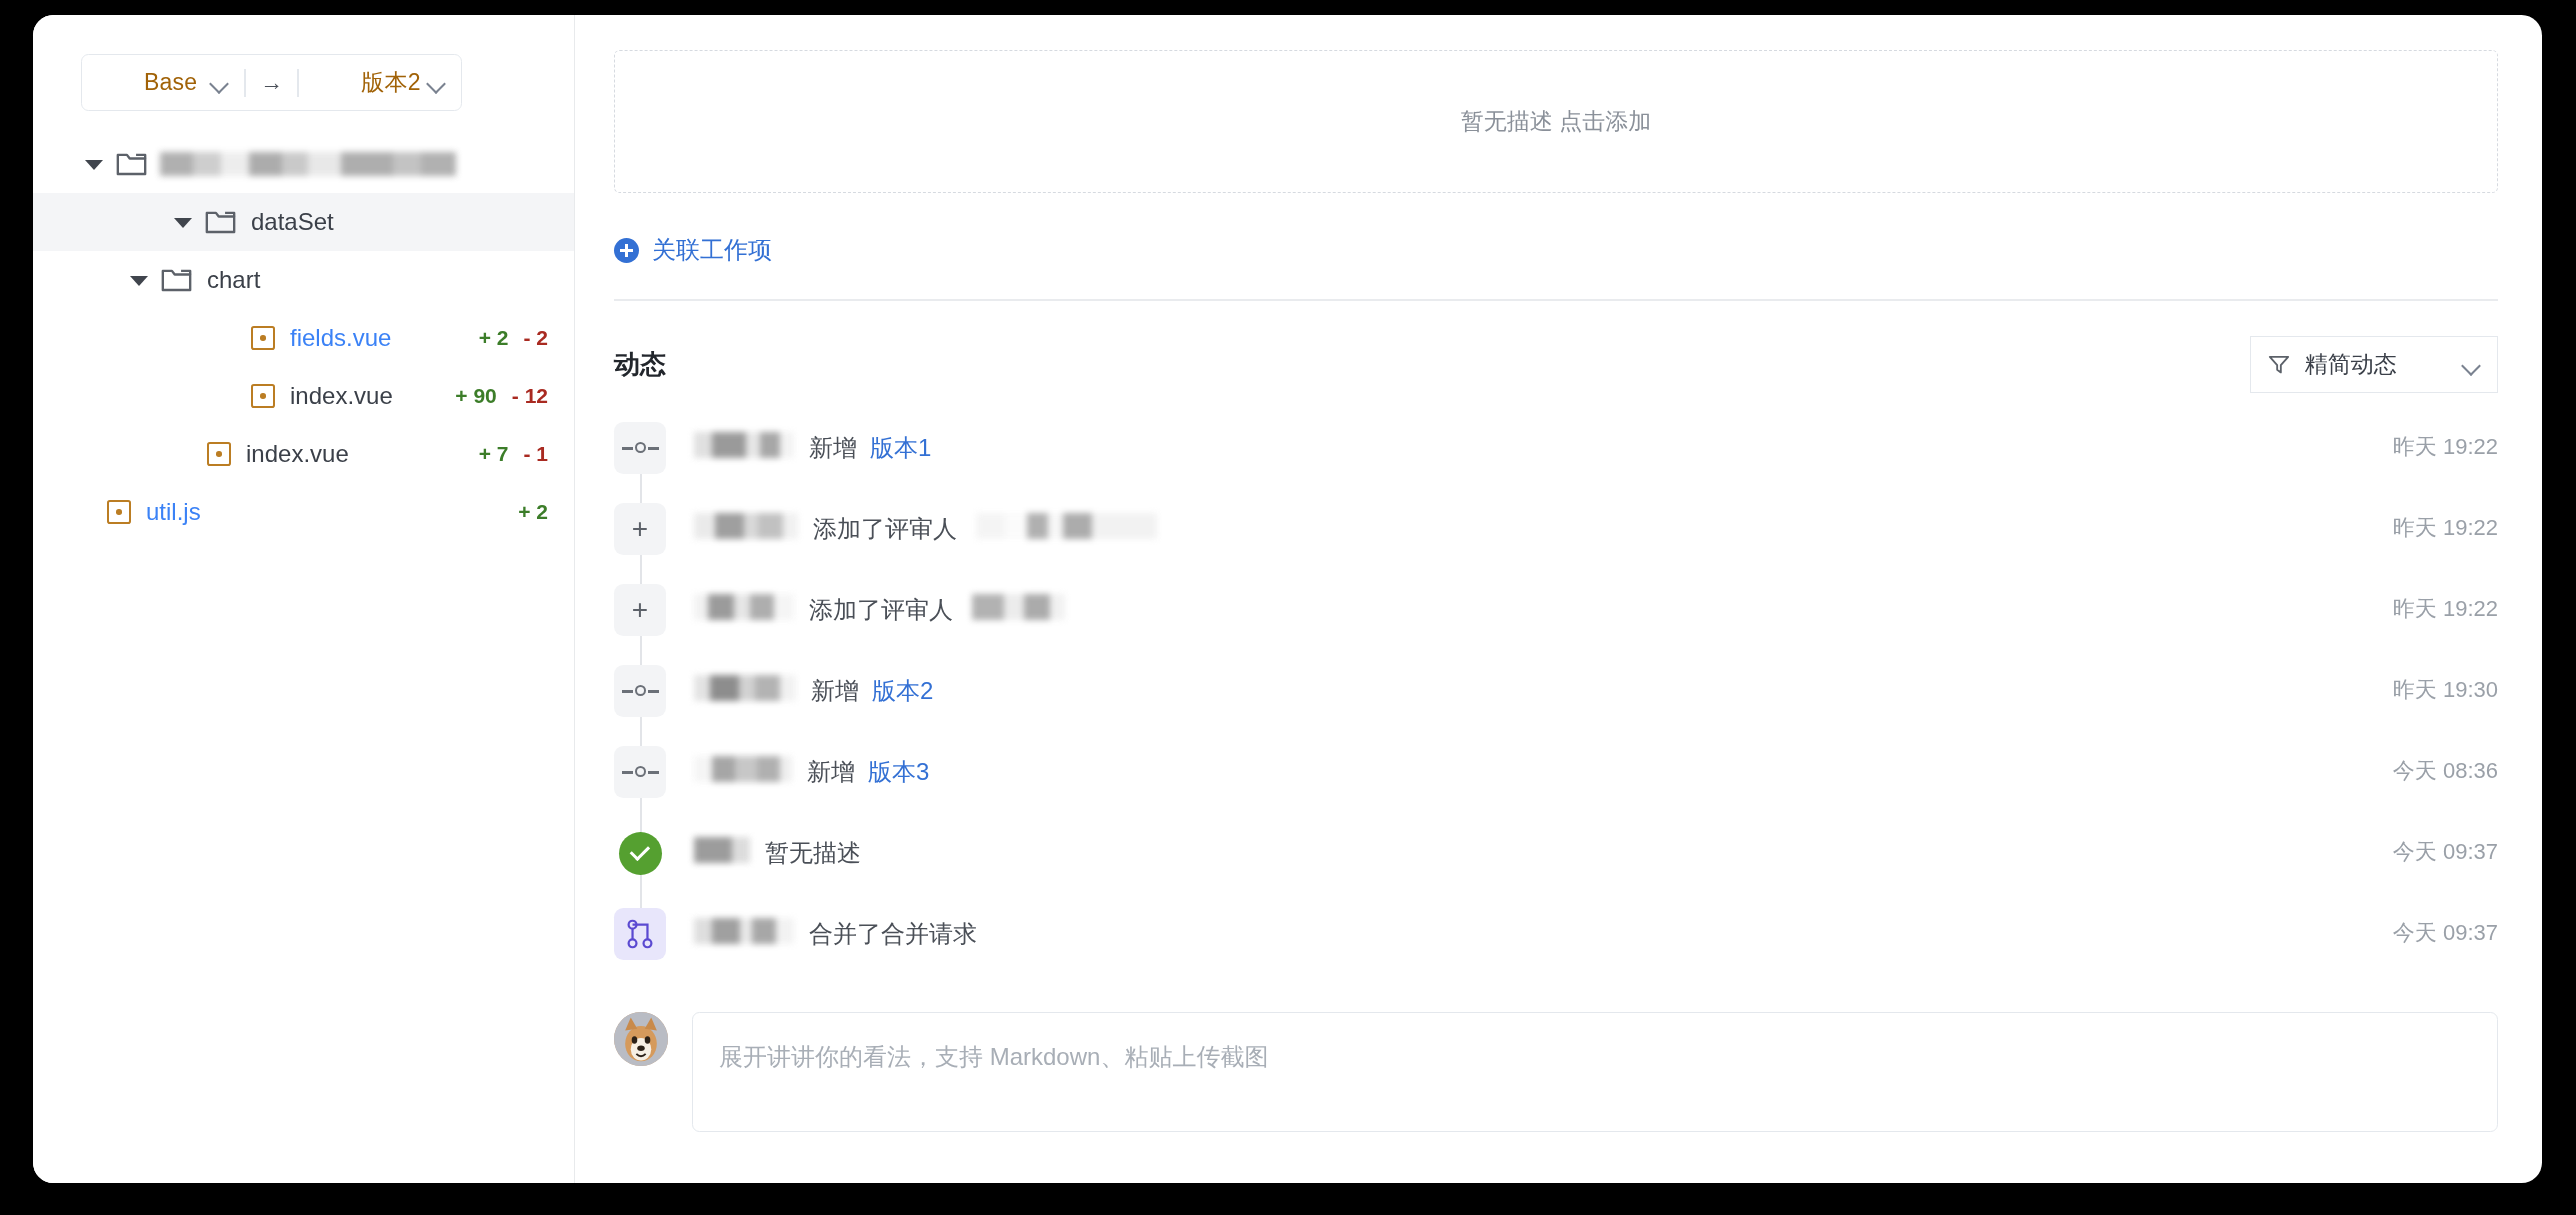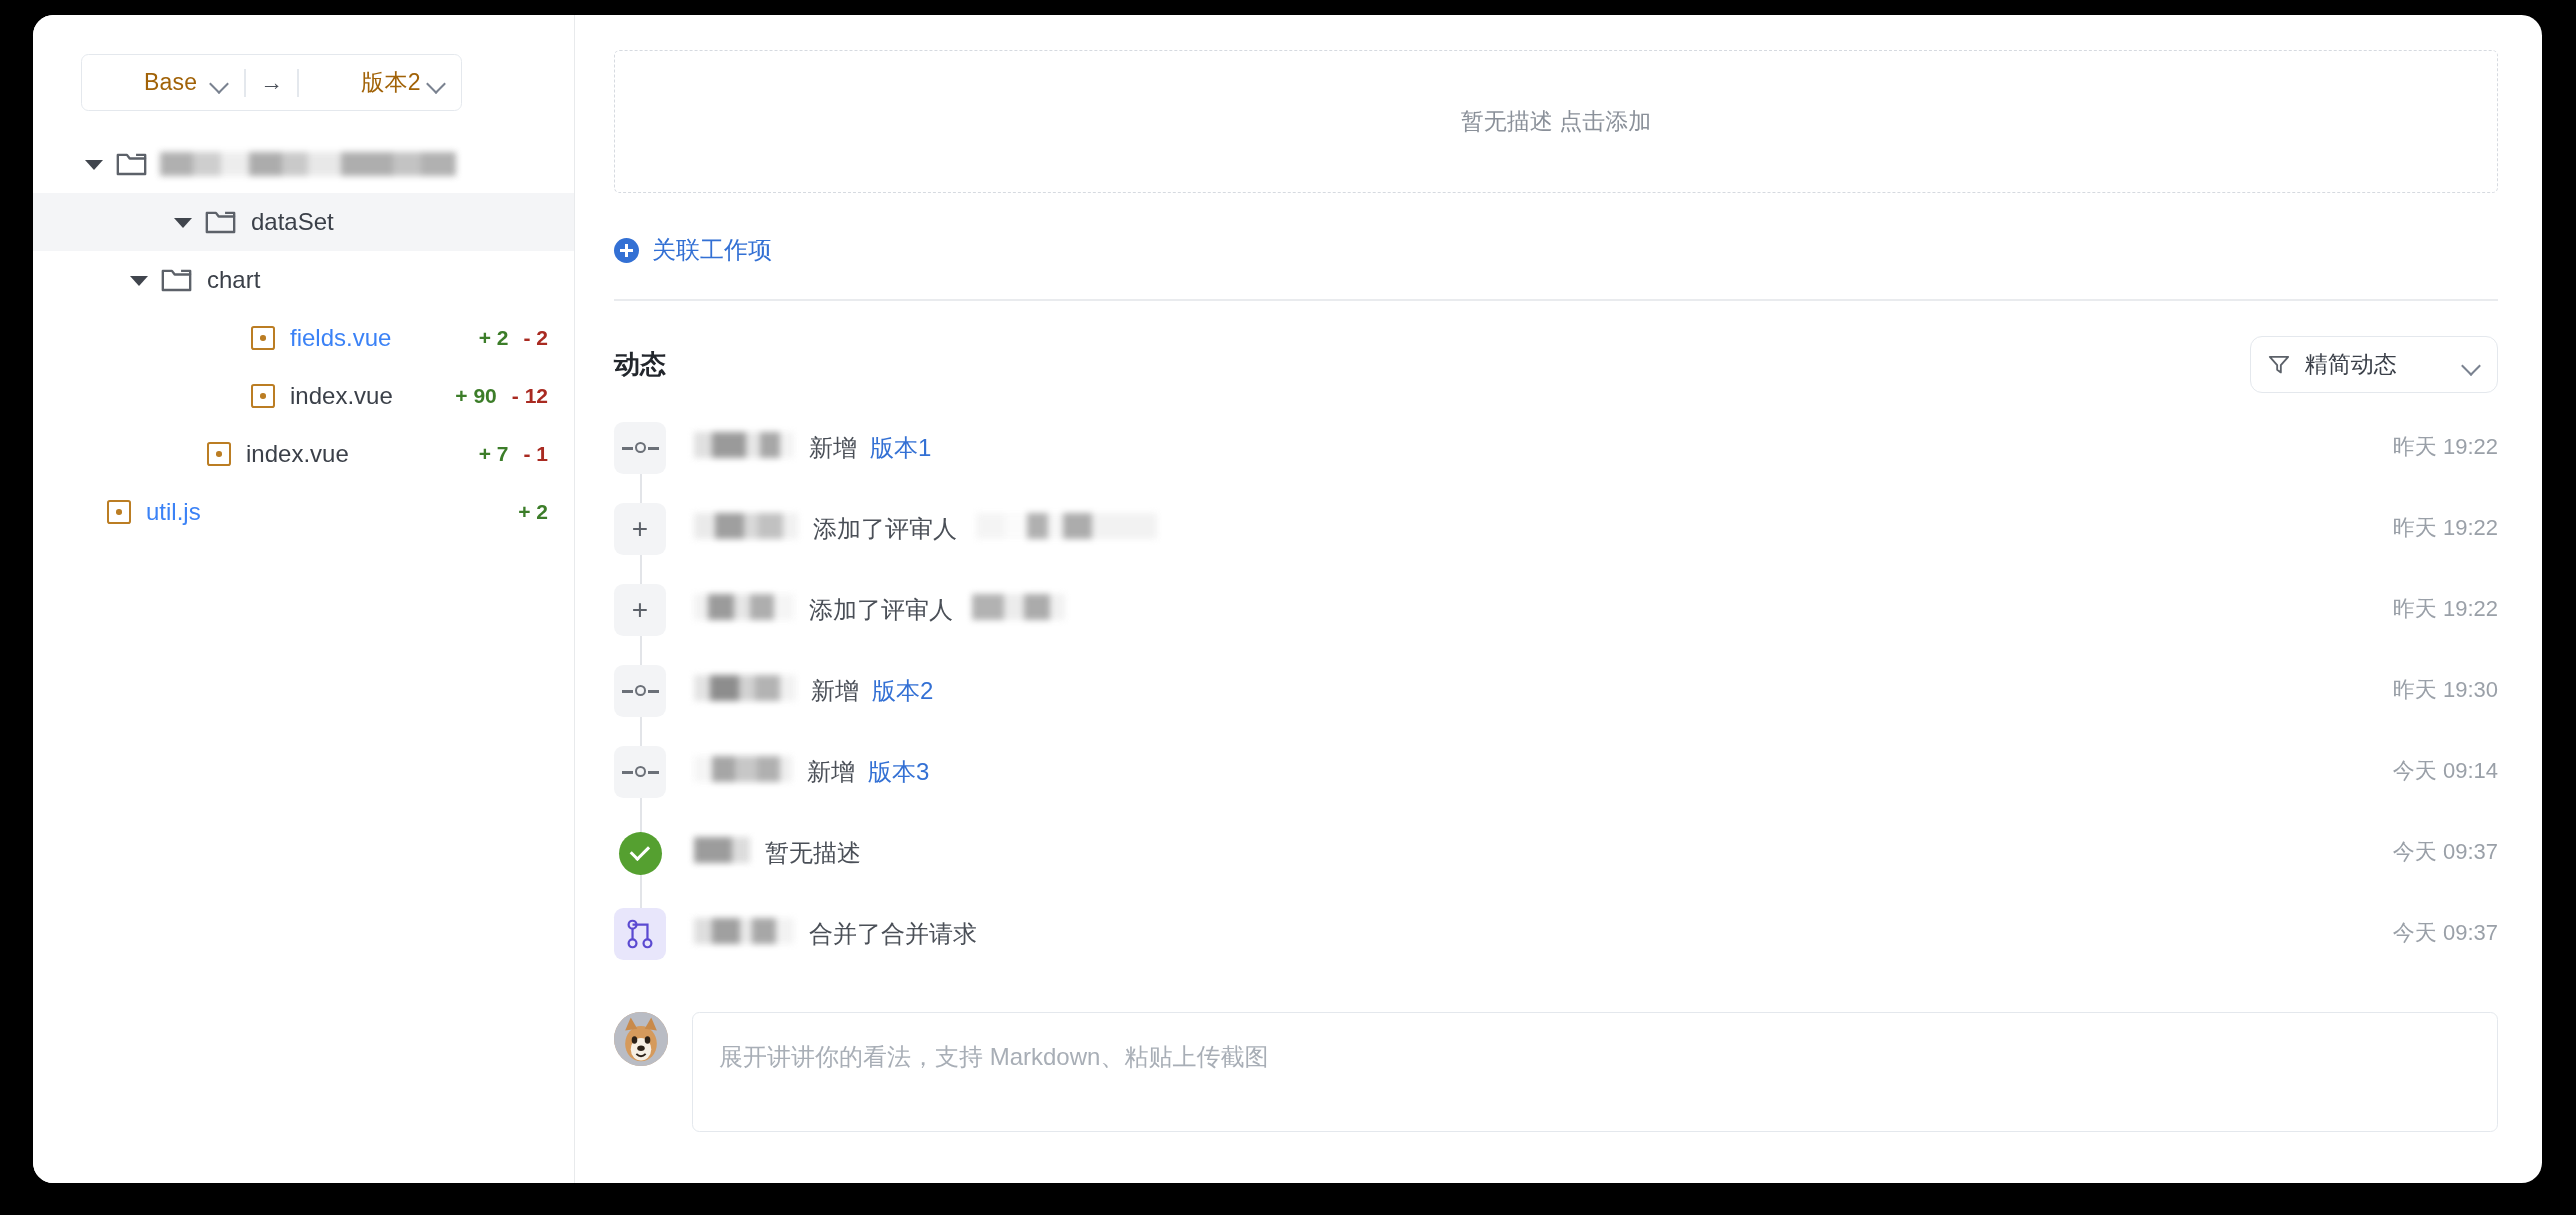--- a/index.html
+++ b/index.html
@@ -248,21 +248,21 @@
   .sec-title {
     font-size: 26px;
     font-weight: bold;
     color: #22262c;
   }
   .filter-btn {
     margin-left: auto;
     width: 248px;
     height: 57px;
     border: 1.9px solid #e4e8ed;
-    border-radius: 12px;
+    border-radius: 0;
     display: flex;
     align-items: center;
     padding: 0 16.7px;
     gap: 15px;
     cursor: pointer;
     background: #fff;
   }
   .filter-label { font-size: 23px; color: #3b4049; }
   .filter-btn .chev { margin-left: auto; }
 
@@ -592,21 +592,21 @@
           <span class="tl-line"></span>
           <span class="tl-icon commit">
             <span class="dot-commit">
               <i></i>
             </span>
           </span>
           <div class="tl-body">
             <span class="blur-user u5"></span>
             <span class="act-text">新增</span>
             <span class="act-link">版本3</span>
-            <span class="tl-time">今天 09:14</span>
+            <span class="tl-time">今天 08:36</span>
           </div>
         </div>
         <div class="tl-row">
           <span class="tl-line"></span>
           <span class="tl-icon approve">
             <span class="check-circle"></span>
           </span>
           <div class="tl-body">
             <span class="blur-user u6"></span>
             <span class="act-text">暂无描述</span>

